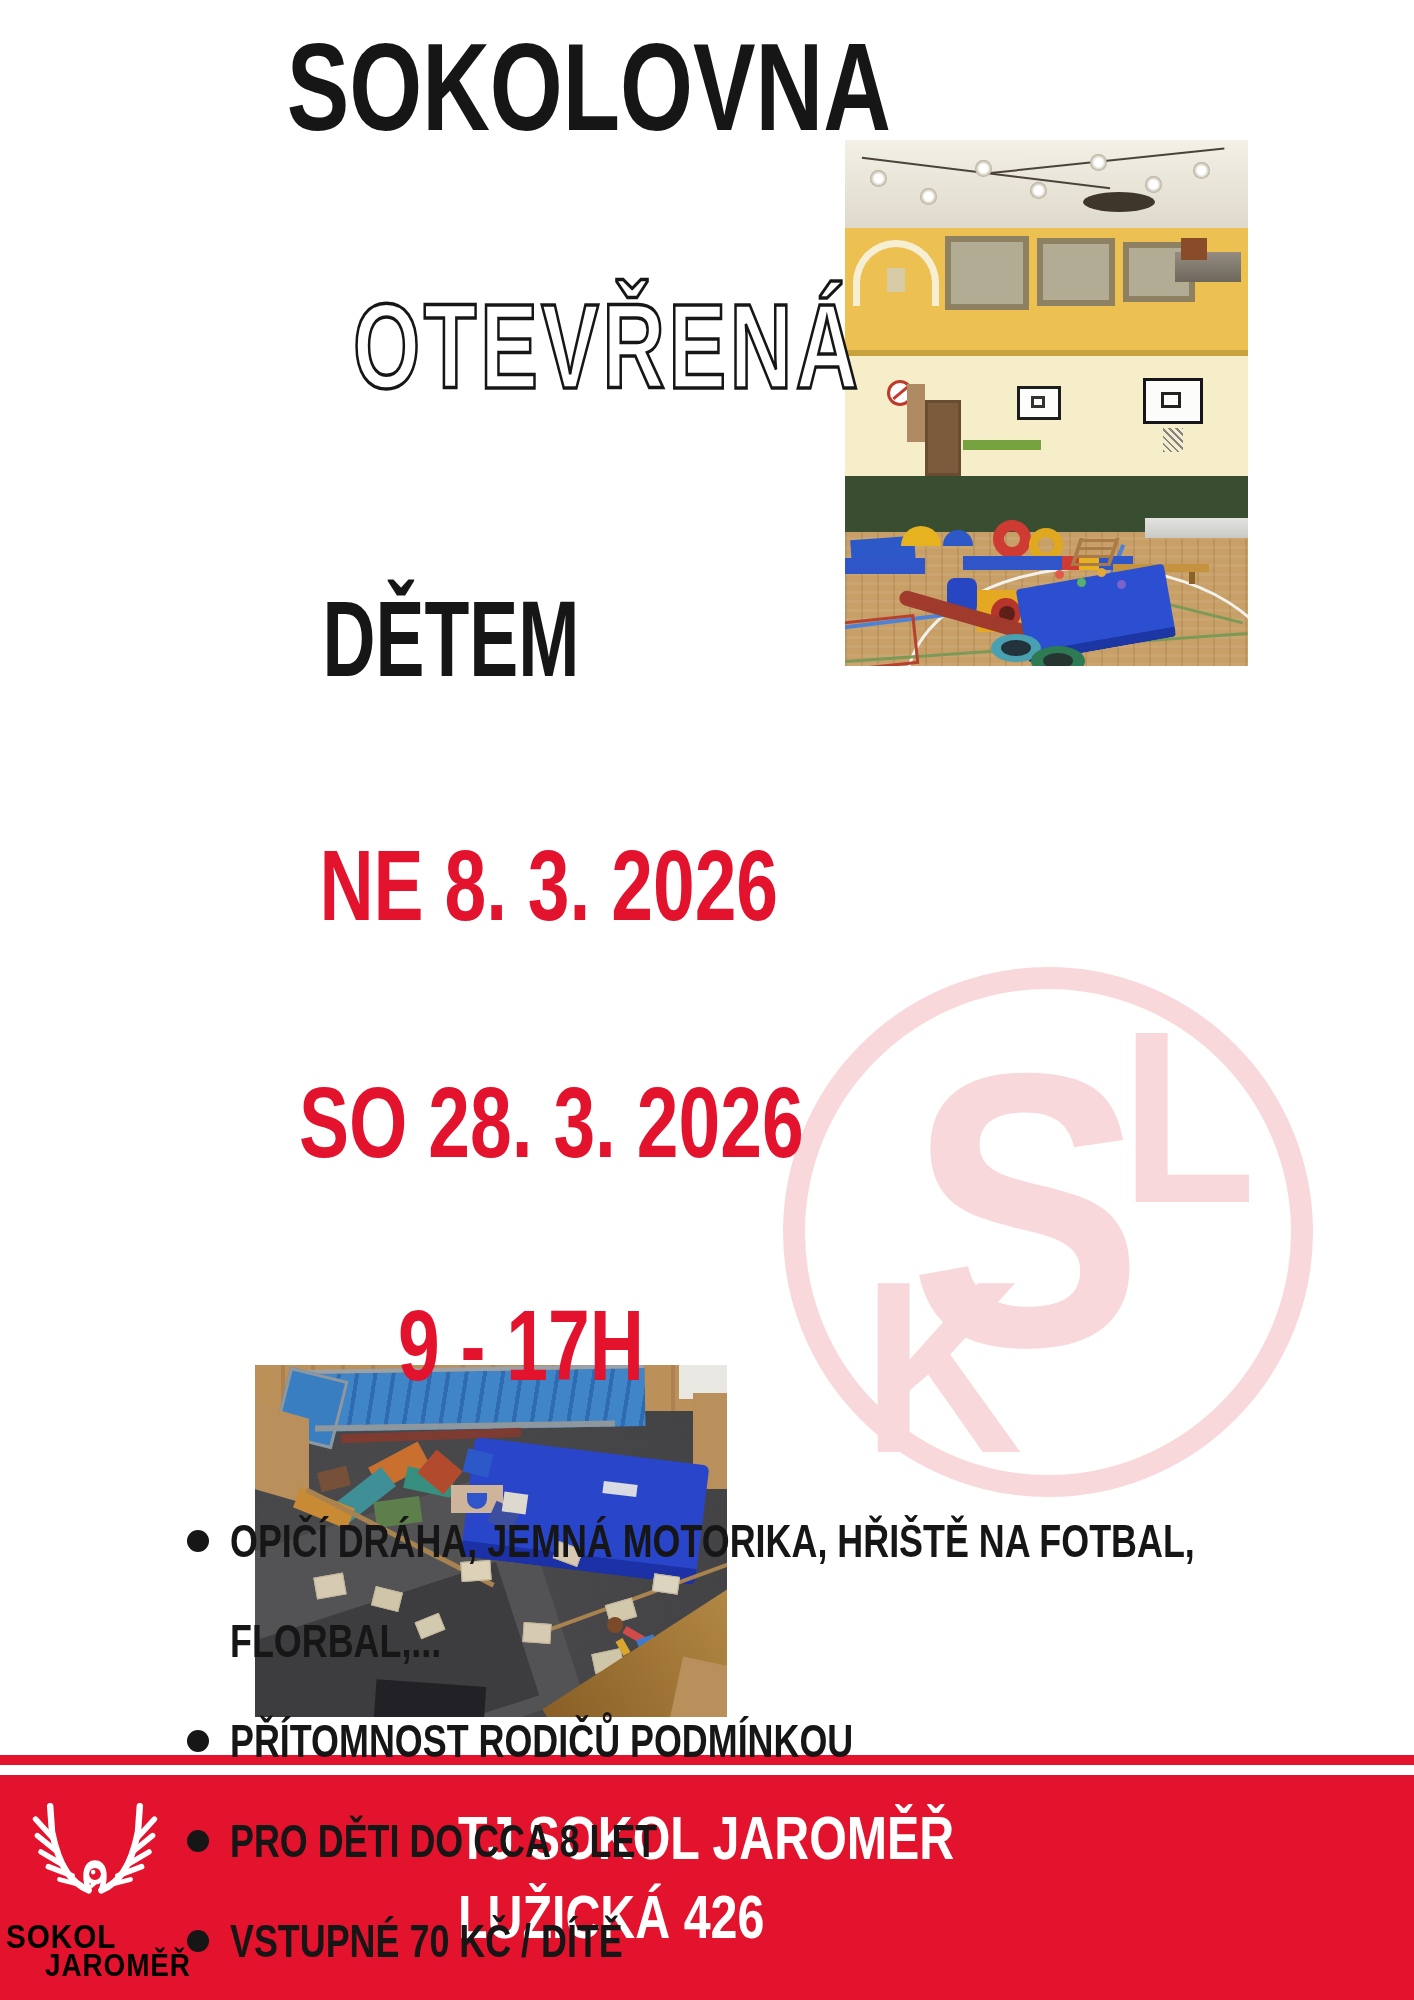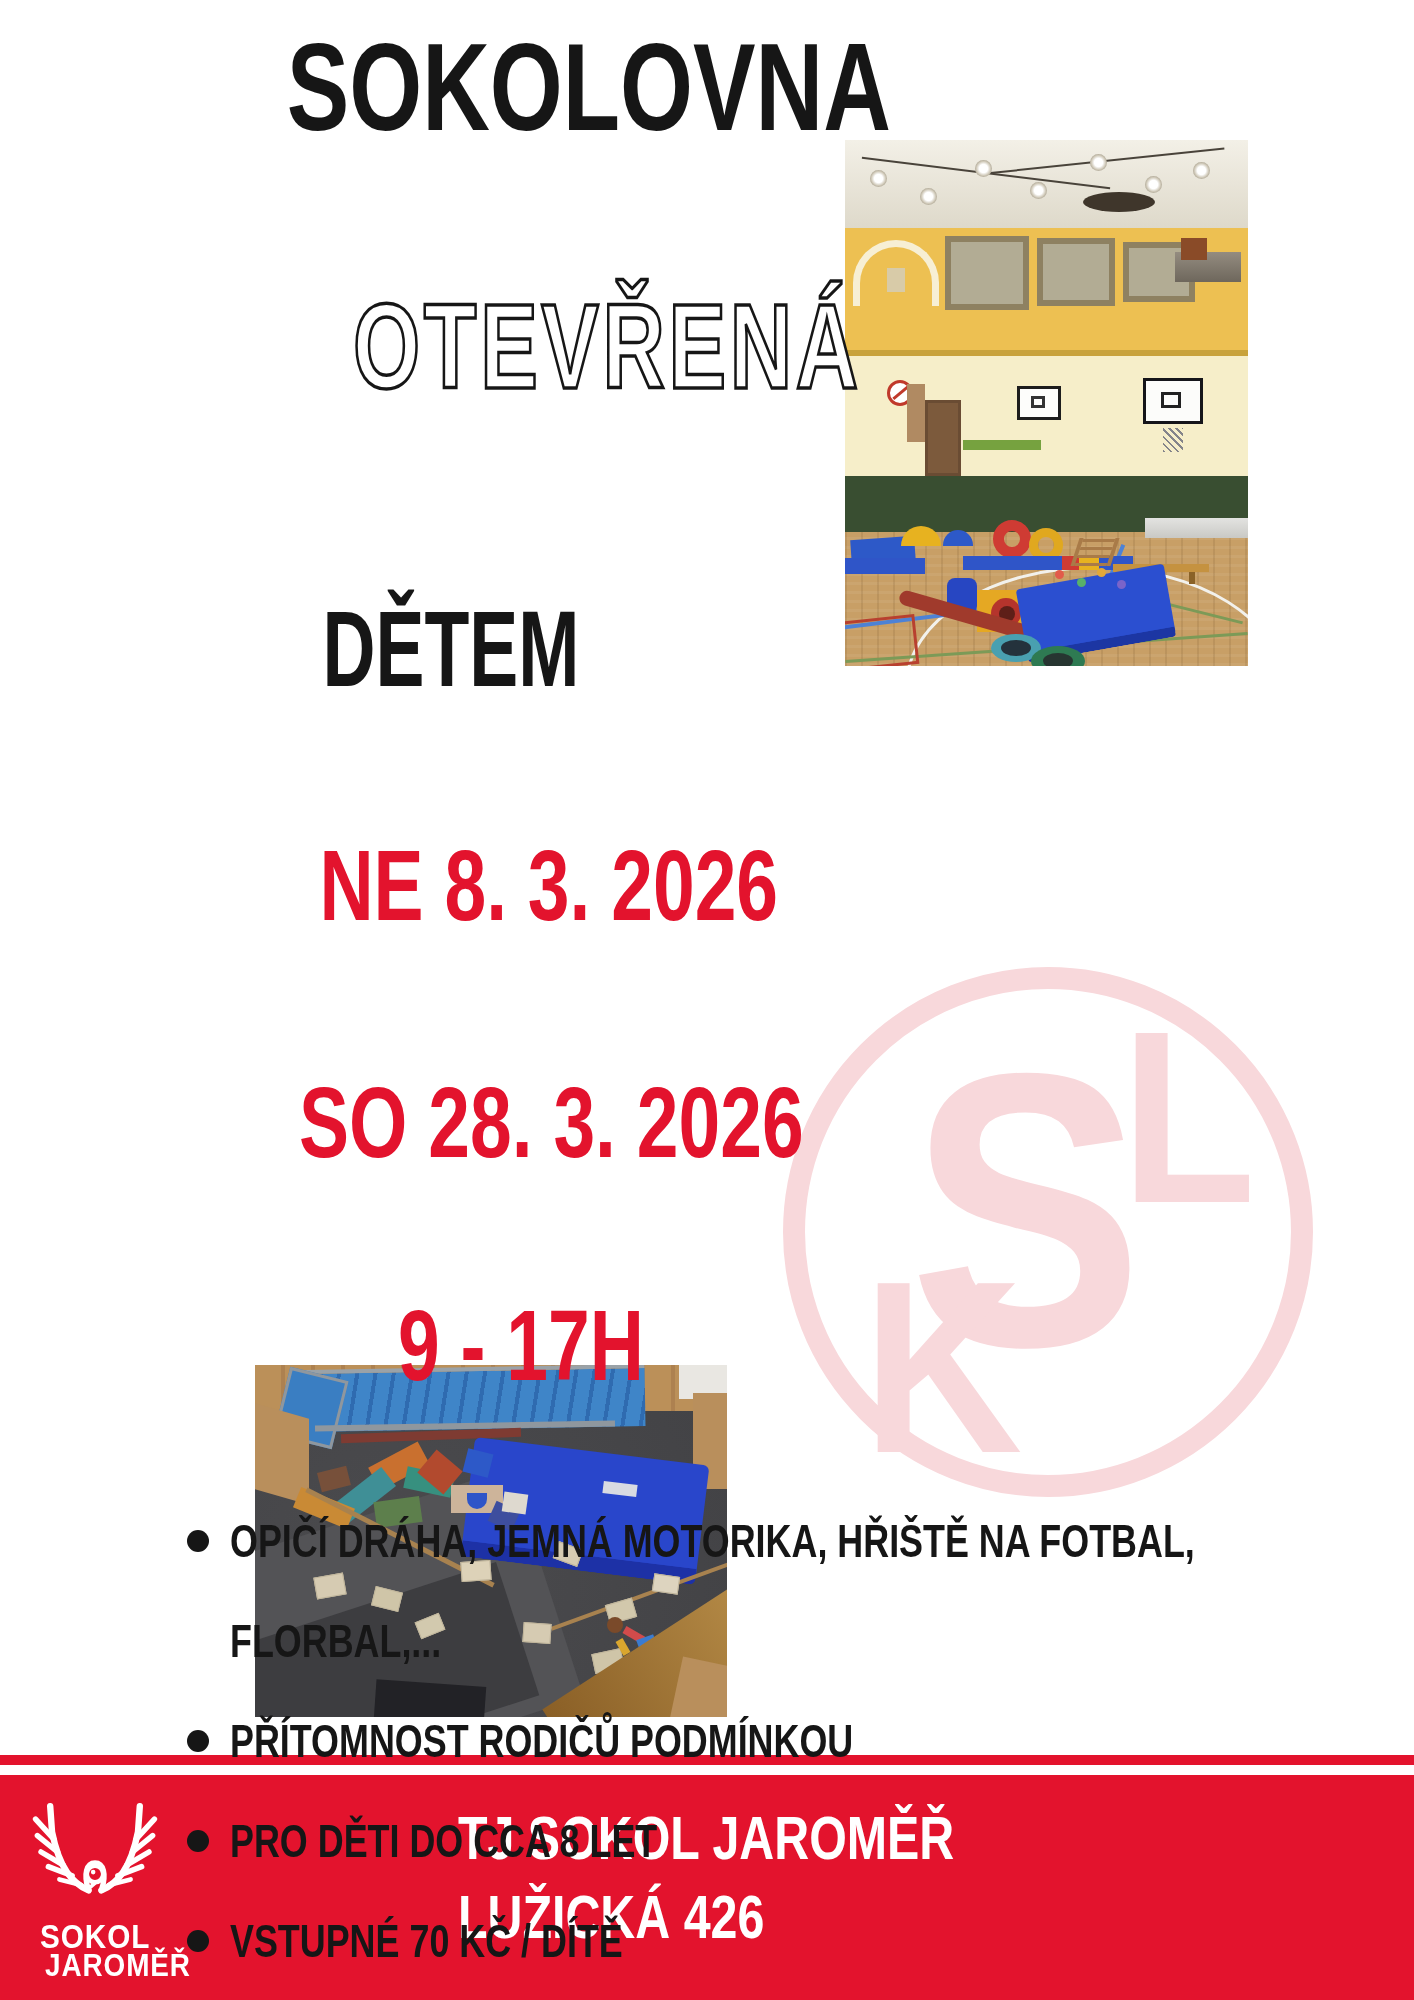--- a/index.html
+++ b/index.html
@@ -12,21 +12,21 @@
   body{font-family:"Liberation Sans","DejaVu Sans",sans-serif;}
   .page{position:relative;width:1414px;height:2000px;background:#ffffff;overflow:hidden;}
 
   
   .hline{position:absolute;text-align:center;white-space:nowrap;color:var(--ink);font-weight:800;line-height:1;}
   .hline>span{display:inline-block;transform-origin:center top;white-space:nowrap;}
   .h1{left:186px;top:24px;width:592px;font-size:125px;}
   .h1>span{transform:scaleX(.75);}
   .h2{left:254px;top:161px;width:490px;font-size:120px;}
   .h2>span{transform:scaleX(.72);letter-spacing:5px;color:#ffffff;-webkit-text-stroke:3.5px var(--ink);text-shadow:0 0 1px #161616;}
-  .h3{left:262px;top:350px;width:238px;font-size:108px;}
+  .h3{left:262px;top:340px;width:238px;font-size:108px;}
   .h3>span{transform:scaleX(.68);}
   .d1{left:243px;top:482px;width:460px;font-size:100px;color:var(--red);}
   .d2{left:215px;top:619px;width:502px;font-size:100px;color:var(--red);}
   .d3{left:357px;top:742px;width:236px;font-size:100px;color:var(--red);}
   .d1>span,.d2>span,.d3>span{transform:scaleX(.75);}
 
   
   .bullets{position:absolute;left:185px;top:838px;width:1100px;list-style:none;}
   .bullets li{position:relative;padding-left:45px;line-height:100px;font-size:46px;font-weight:700;color:var(--ink);}
   .bullets li::before{content:"";position:absolute;left:2px;top:39px;width:22px;height:22px;border-radius:50%;background:var(--ink);}
@@ -148,21 +148,21 @@
   .p-k1{left:368px;top:266px;width:22px;height:8px;background:#d14b4b;transform:rotate(30deg);}
   .p-k2{left:382px;top:272px;width:18px;height:8px;background:#3a7bd0;transform:rotate(-20deg);}
   .p-k3{left:360px;top:278px;width:16px;height:8px;background:#d9a62e;transform:rotate(60deg);}
   .p-bench{left:286px;top:250px;width:320px;height:90px;background:linear-gradient(90deg,#8a5f26,#c49a52);transform:rotate(-33deg);}
   .p-dark{left:120px;top:318px;width:110px;height:40px;background:#222226;transform:rotate(4deg);}
   .p-woodbr{left:420px;top:298px;width:70px;height:70px;background:#b98f5c;transform:rotate(12deg);}
 
   
   .stripe{position:absolute;left:0;top:1755px;width:1414px;height:10px;background:var(--red);}
   .footer{position:absolute;left:0;top:1775px;width:1414px;height:225px;background:var(--red);}
-  .logo{position:absolute;left:205px;top:1788px;width:190px;height:200px;text-align:center;color:#ffffff;}
+  .logo{position:absolute;left:205px;top:1788px;width:190px;height:200px;color:#000000;}
   .logo-t1,.logo-t2{position:absolute;width:190px;left:0;font-weight:700;line-height:1;letter-spacing:1px;}
   .logo-t1{top:132px;font-size:33px;}
   .logo-t2{top:162px;font-size:31px;padding-left:37px;}
   .logo-t1>span,.logo-t2>span{display:inline-block;transform:scaleX(.9);transform-origin:center top;white-space:nowrap;}
   .addr-line{position:absolute;left:458px;color:#ffffff;font-weight:800;font-size:62px;line-height:1;white-space:nowrap;}
   .addr-line>span{display:inline-block;transform:scaleX(.78);transform-origin:left top;white-space:nowrap;}
   .a1{top:1807px;}
   .a2{top:1886px;}
 </style>
 </head>

